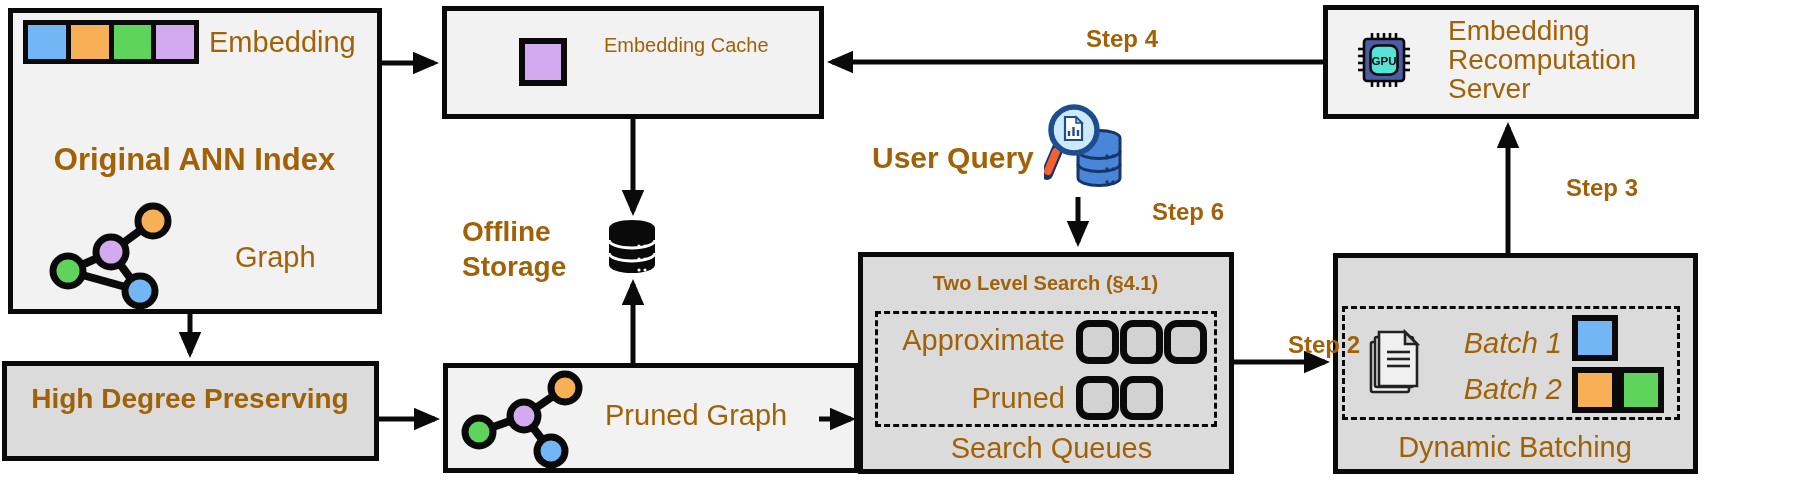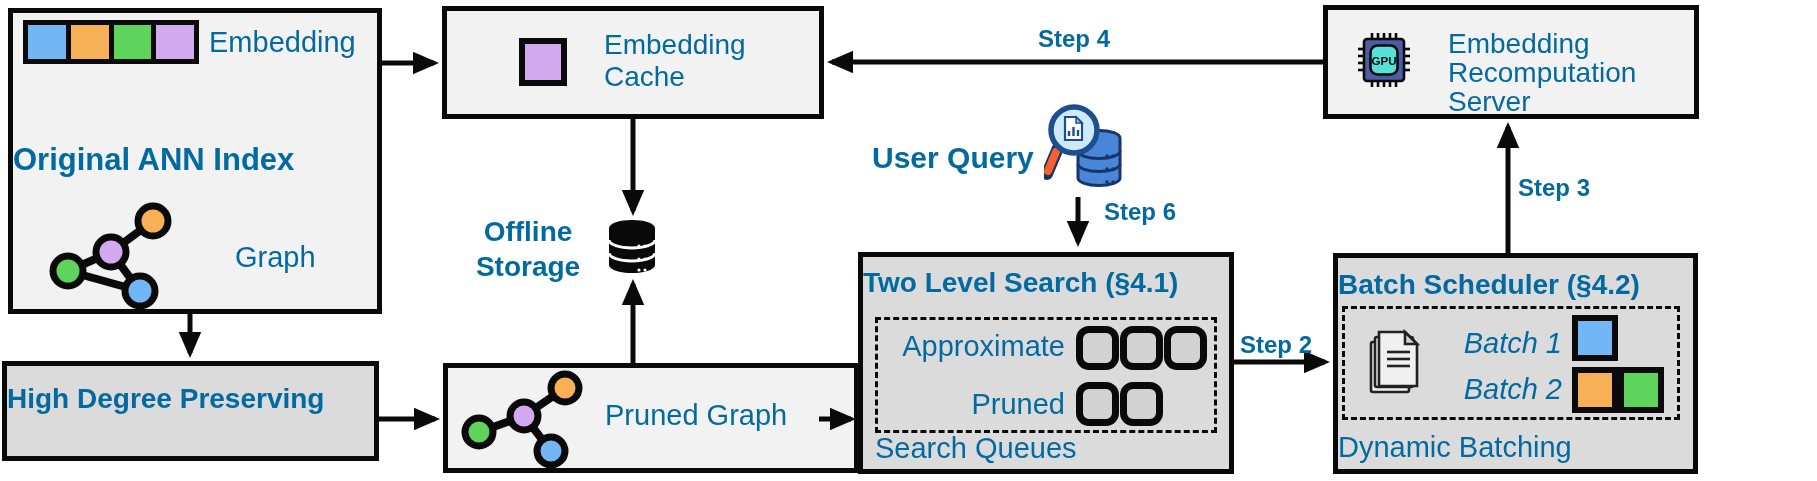--- a/index.html
+++ b/index.html
@@ -1,30 +1,30 @@
 <!DOCTYPE html>
 <html><head>
 <meta charset="utf-8">
 <style>
   html,body{margin:0;padding:0;background:#fff;}
   .stage{position:relative;width:1817px;height:481px;background:#ffffff;
-         font-family:"Liberation Sans",sans-serif;color:#0369a1;overflow:hidden;}
+         font-family:"Liberation Sans",sans-serif;color:#a16207;overflow:hidden;}
   .box{position:absolute;border:5px solid #0a0a0a;box-sizing:border-box;}
   .light{background:#f2f2f2;}
   .dark{background:#dbdbdb;}
   .abs{position:absolute;}
-  .ctr{left:0;right:1px;text-align:left;}
+  .ctr{left:0;right:1px;text-align:center;}
   .b{font-weight:700;}
-  .t24{font-size:24px;line-height:24px;}
-  .t28{font-size:28px;line-height:32px;}
+  .t24{font-size:24px;line-height:24px;margin-left:48px;}
+  .t28{font-size:20px;line-height:32px;}
   .t29{font-size:29px;line-height:32px;}
   .t31{font-size:31px;line-height:34px;}
   .hd-title{font-size:28px;line-height:38px;}
-  .ers-text{font-size:28px;line-height:29px;margin-top:13px;}
-  .off-text{font-size:28px;line-height:35px;font-weight:700;text-align:center;}
+  .ers-text{font-size:28px;line-height:29px;}
+  .off-text{font-size:28px;line-height:35px;font-weight:700;text-align:left;}
   .dashed{position:absolute;border:3px dashed #0a0a0a;box-sizing:border-box;}
   .strip{position:absolute;background:#0a0a0a;display:flex;gap:5px;padding:5px;box-sizing:border-box;}
   .strip > div{flex:1;}
   .sq{position:absolute;border:6px solid #0a0a0a;box-sizing:border-box;}
   .qrow{position:absolute;display:flex;gap:1px;}
   .qsq{width:43px;height:44px;border:7px solid #0a0a0a;border-radius:13px;
        background:#d2d2d2;box-sizing:border-box;}
   .arrows{position:absolute;left:0;top:0;z-index:6;pointer-events:none;}
   .lbl{position:absolute;z-index:7;}
   svg{display:block;}
@@ -126,38 +126,37 @@
     <path d="M32 23 l6 6 h-6 z" fill="#9fccee" stroke="#1d4f90" stroke-width="1.5"></path>
     <g stroke="#1d4f90" stroke-width="2.4">
       <line x1="25" y1="42" x2="25" y2="37"></line>
       <line x1="29.5" y1="42" x2="29.5" y2="33"></line>
       <line x1="34" y1="42" x2="34" y2="36"></line>
     </g>
   </svg>
 
   <div class="box dark" style="left:858px;top:252px;width:376px;height:222px;">
     <div class="abs ctr t28 b" style="top:10px;">Two Level Search (§4.1)</div>
-    <div class="dashed" style="left:12px;top:60px;width:342px;height:116px;">
+    <div class="dashed" style="left:12px;top:54px;width:342px;height:116px;">
       <div class="abs t29" style="left:0;top:10px;width:187px;text-align:right;">Approximate</div>
       <div class="qrow" style="left:198px;top:6px;">
           <div class="qsq"></div>
           <div class="qsq"></div>
           <div class="qsq"></div>
         </div>
       <div class="abs t29" style="left:0;top:68px;width:187px;text-align:right;">Pruned</div>
       <div class="qrow" style="left:198px;top:62px;">
           <div class="qsq"></div>
           <div class="qsq"></div>
         </div>
     </div>
     <div class="abs ctr t29" style="top:175px;margin-left:12px;">Search Queues</div>
   </div>
 
   <div class="box dark" style="left:1333px;top:253px;width:365px;height:221px;">
-    <div class="abs ctr t28 b" style="top:11px;">Batch Scheduler (§4.2)</div>
     <div class="dashed" style="left:4px;top:48px;width:338px;height:114px;font-style:italic;">
       <svg class="abs" style="left:20px;top:15px;" width="60" height="74" viewBox="0 0 60 74">
         <g fill="#f0f0f0" stroke="#222" stroke-width="2.6">
           <rect x="6" y="18" width="38" height="50" rx="2"></rect>
           <rect x="10" y="13" width="38" height="50" rx="2"></rect>
           <path d="M14 8 h26 l12 12 v42 h-38 z"></path>
           <path d="M40 8 l12 12 h-12 z" fill="#d6d6d6"></path>
         </g>
         <g stroke="#222" stroke-width="2.6">
           <line x1="22" y1="28" x2="45" y2="28"></line>

